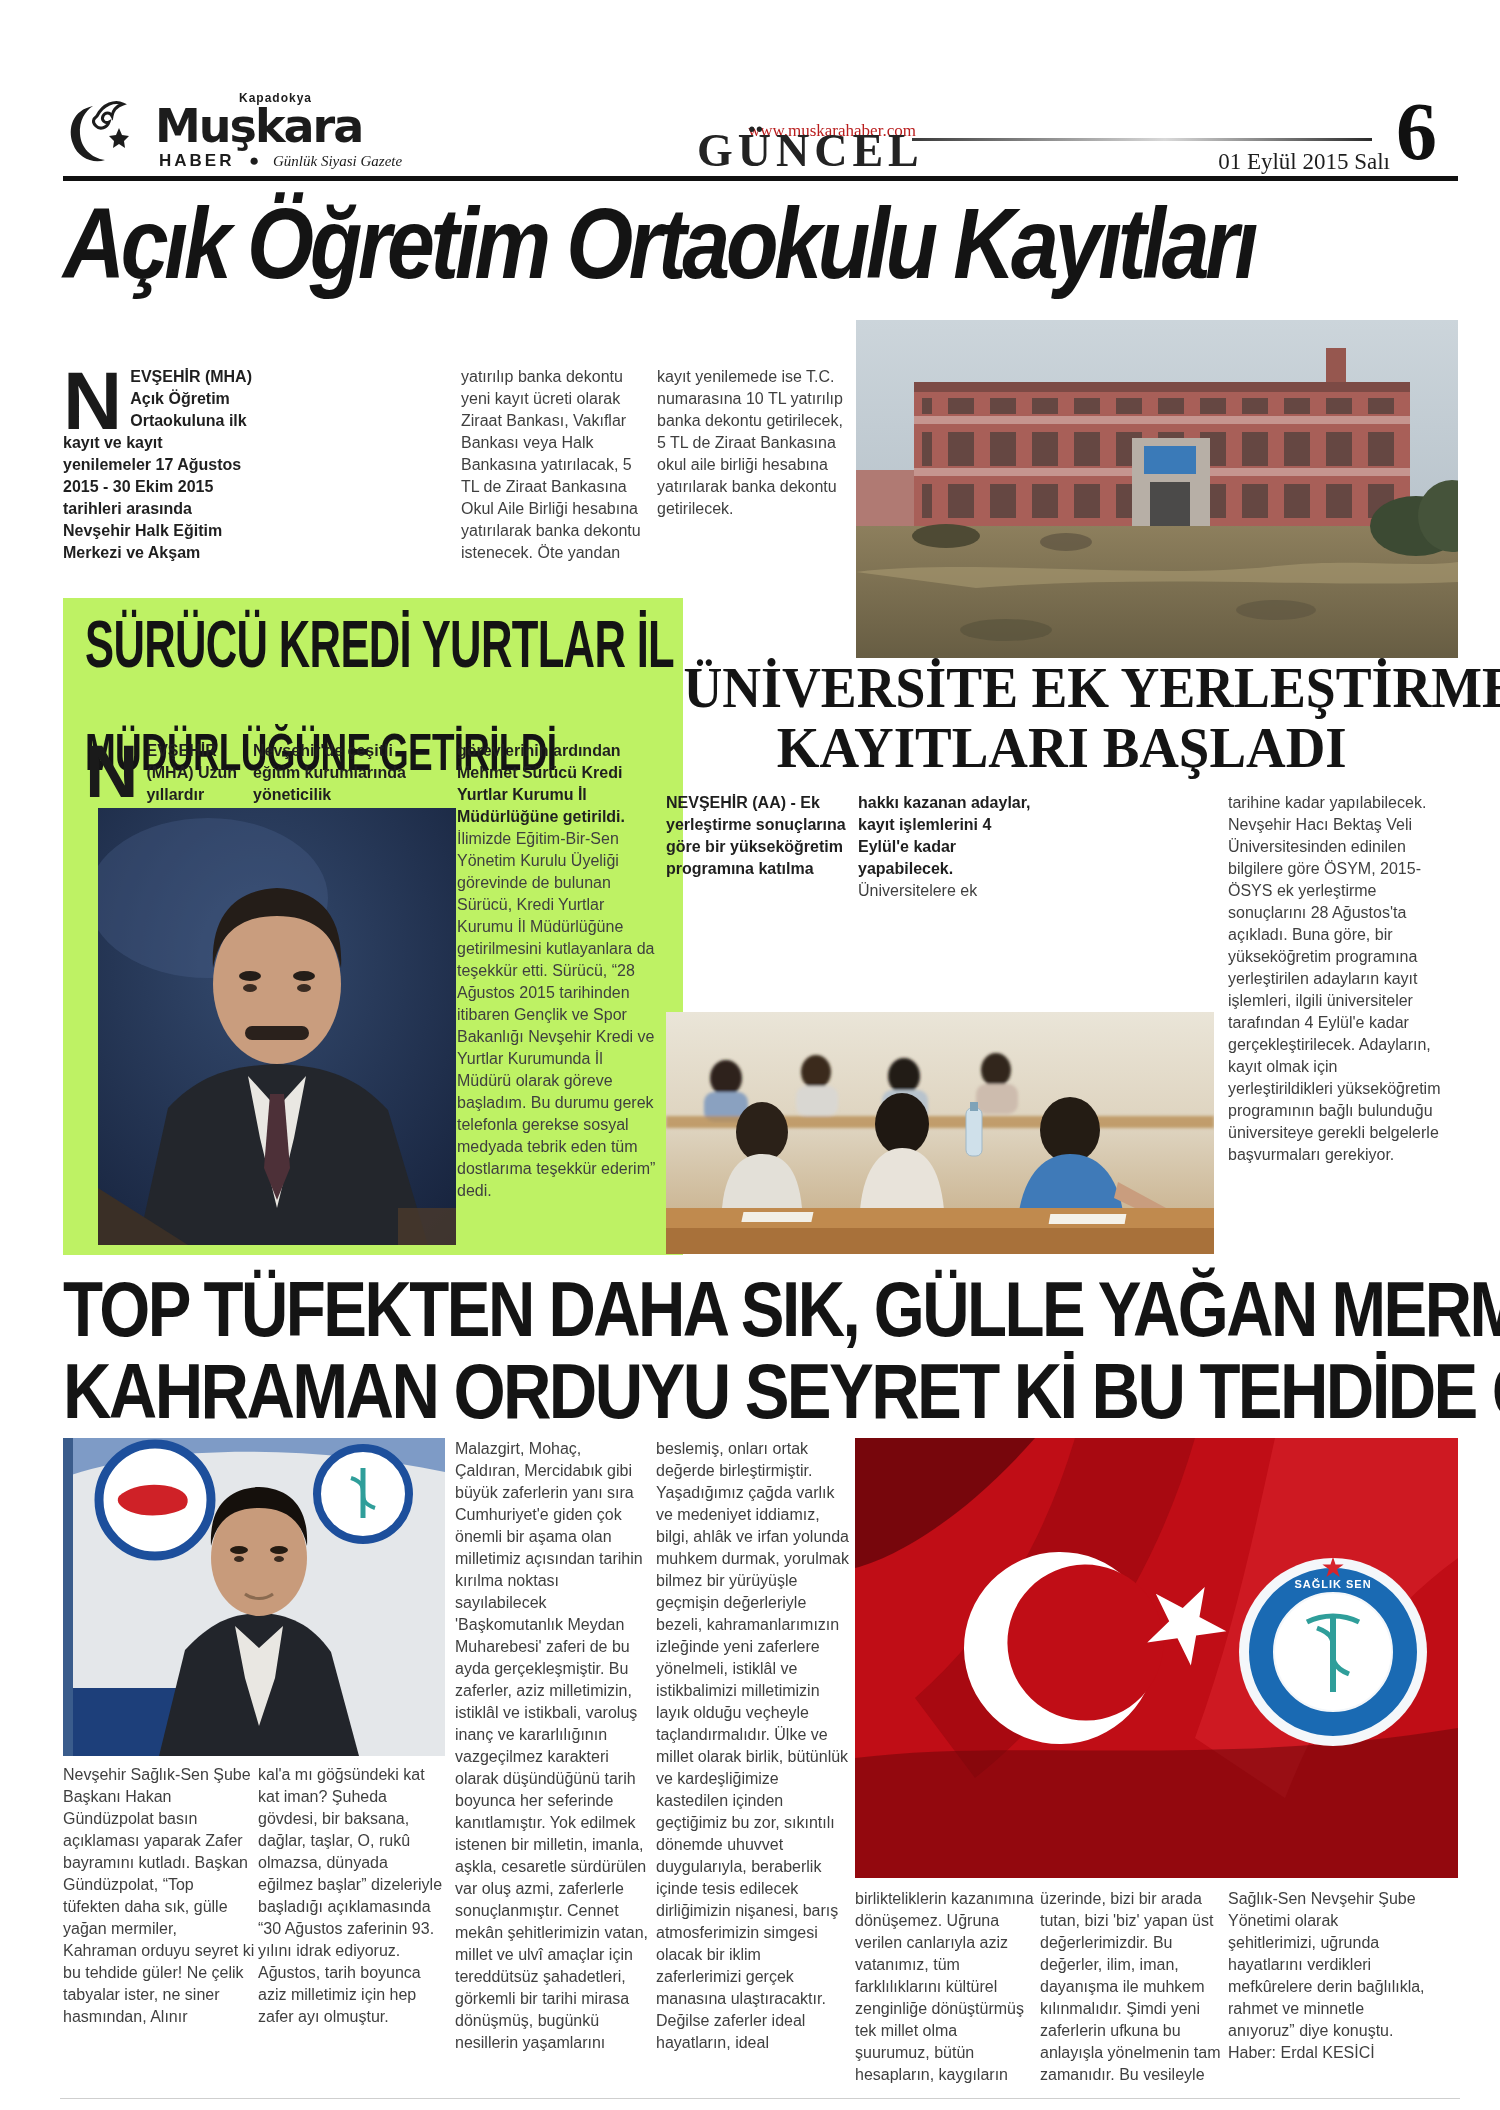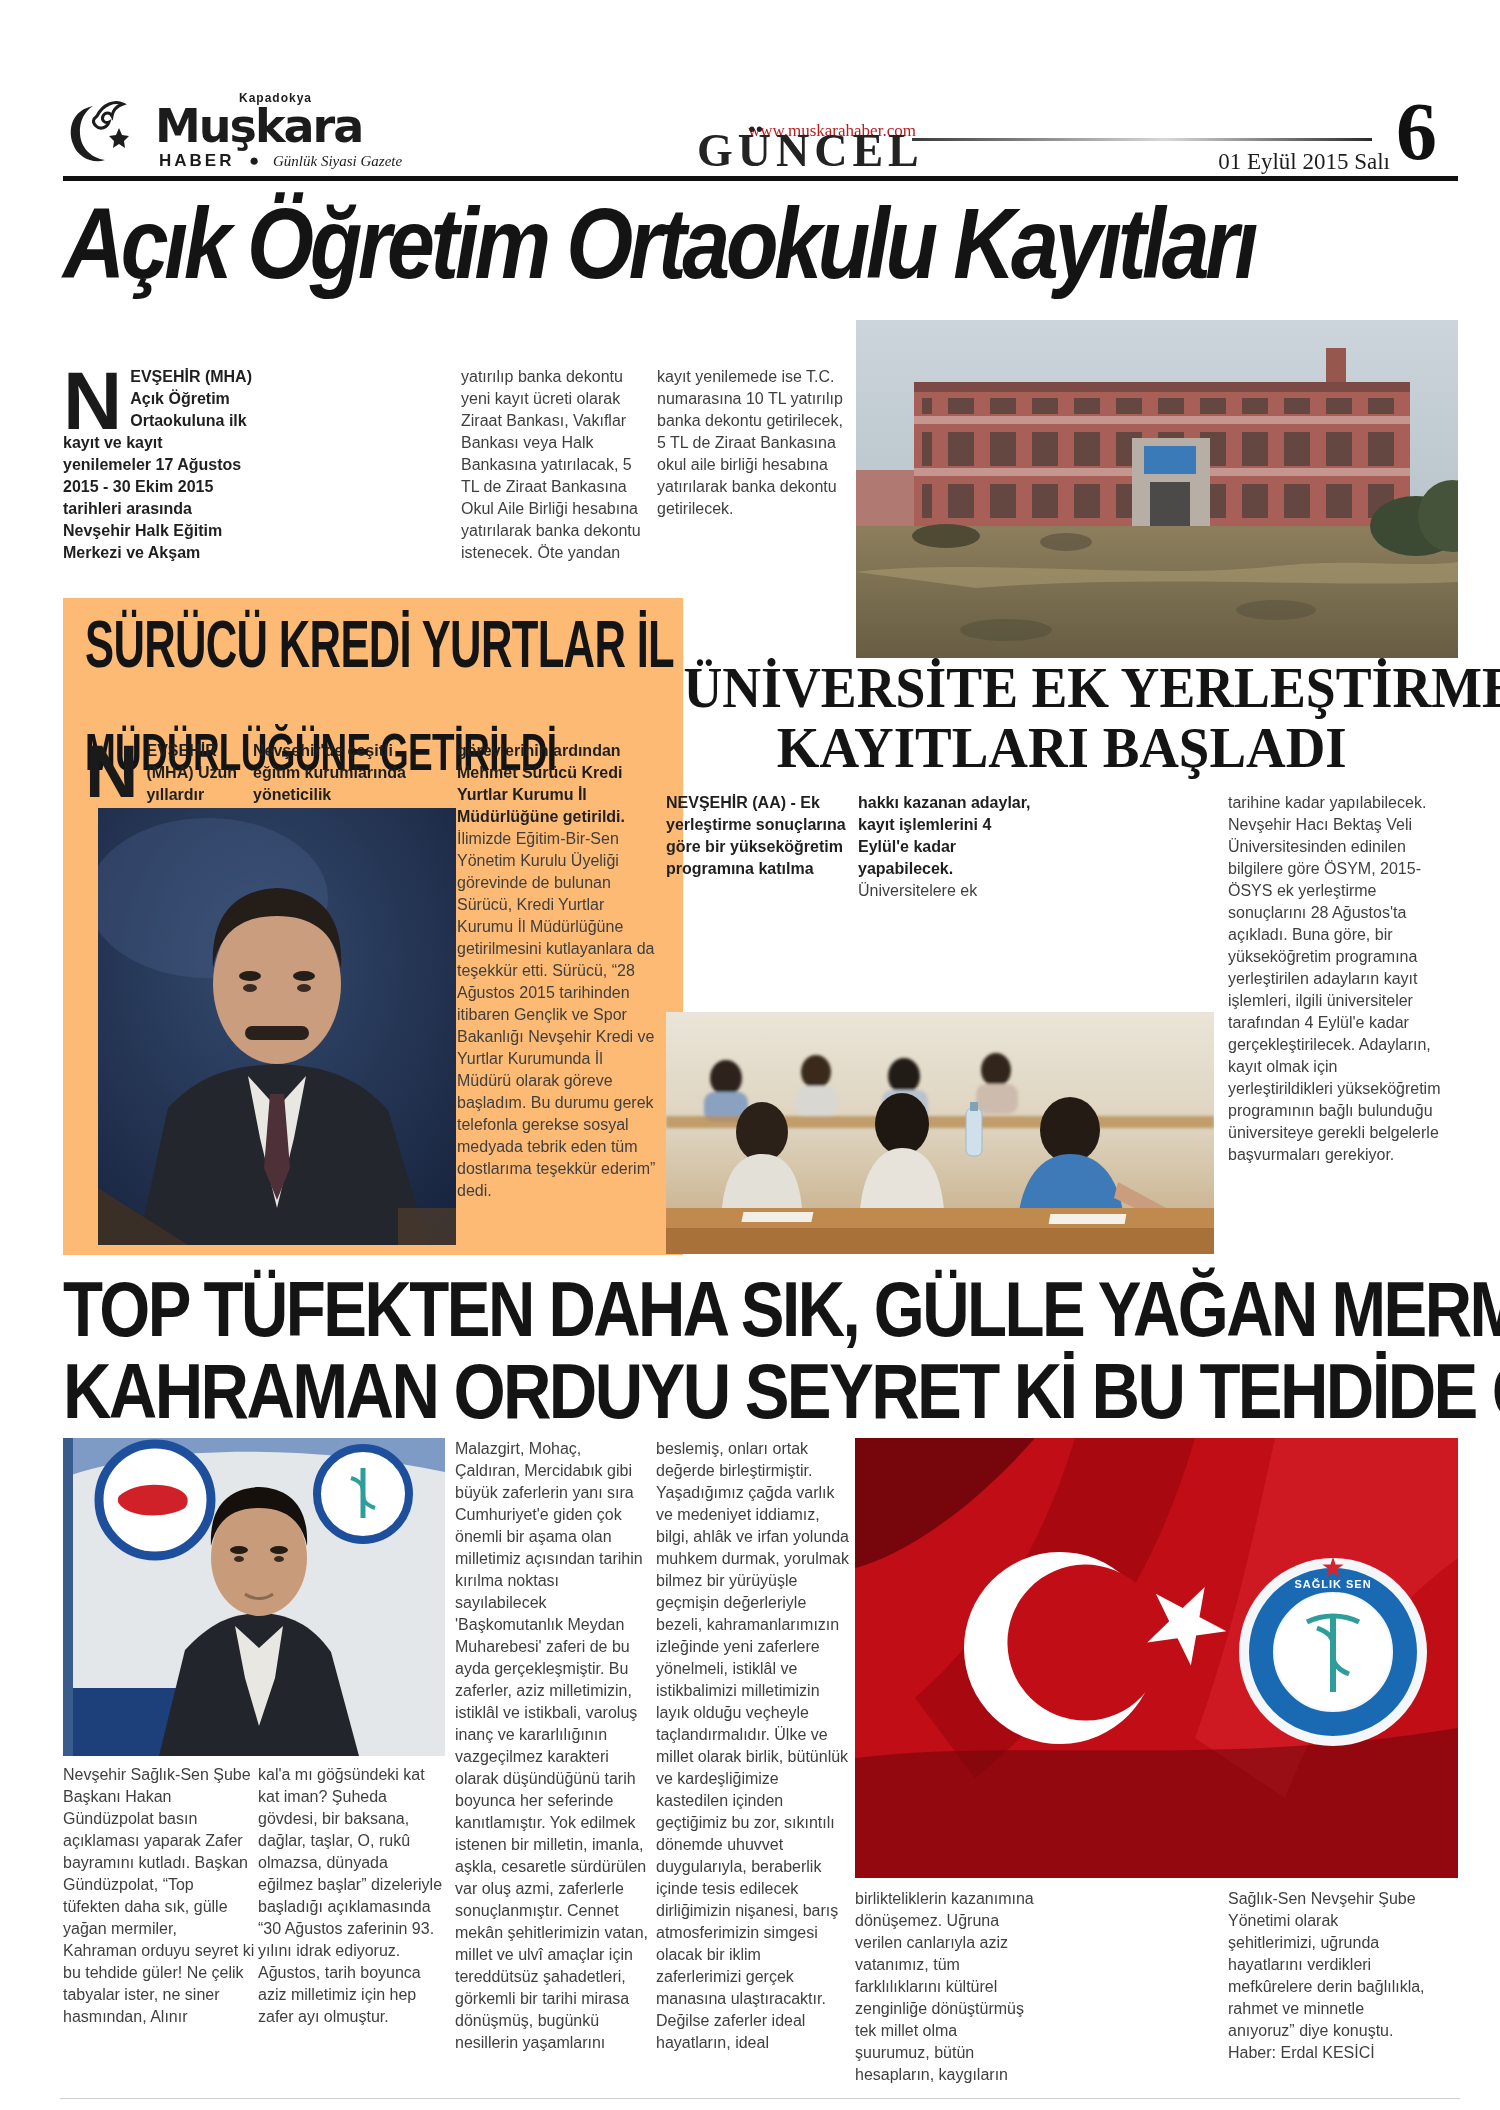--- a/index.html
+++ b/index.html
@@ -21,21 +21,21 @@
   .hl{font-family:"Liberation Sans", sans-serif;font-weight:bold;color:#141414;white-space:nowrap;
       display:inline-block;transform-origin:left top;}
   .hl-i{font-style:italic;}
   .hl-serif{font-family:"Liberation Serif", serif;}
   
   .col{font:16px/22px "Liberation Sans", sans-serif;color:#3f3f3f;text-align:left;}
   .col .lead{font-weight:bold;color:#1f1f1f;}
   .col .lead::after{content:" ";}
   .col b{color:#1f1f1f;}
   .dropcap{float:left;font:bold 82px/62px "Liberation Sans", sans-serif;color:#1a1a1a;margin:4px 8px 0 0;}
-  .graybox{background:#fdba74;}
+  .graybox{background:#bef264;}
   .photo{overflow:hidden;text-decoration:underline;}
   .photo svg{display:block;}
   .ring-text{font:bold 11px "Liberation Sans", sans-serif;fill:#ffffff;letter-spacing:1px;}
   .hairline{background:#cfcfcf;}
 </style>
 </head>
 <body>
 
 <div class="page">
 
@@ -279,18 +279,21 @@
   <div class="abs col" style="left:63px;top:1764px;width:192px;height:288px;">
     <span>Nevşehir Sağlık-Sen Şube Başkanı Hakan Gündüzpolat basın açıklaması yaparak Zafer bayramını kutladı. Başkan Gündüzpolat, “Top tüfekten daha sık, gülle yağan mermiler, Kahraman orduyu seyret ki bu tehdide güler! Ne çelik tabyalar ister, ne siner hasmından, Alınır</span>
   </div>
   <div class="abs col" style="left:258px;top:1764px;width:188px;height:288px;">
     <span>kal'a mı göğsündeki kat kat iman? Şuheda gövdesi, bir baksana, dağlar, taşlar, O, rukû olmazsa, dünyada eğilmez başlar” dizeleriyle başladığı açıklamasında “30 Ağustos zaferinin 93. yılını idrak ediyoruz. Ağustos, tarih boyunca aziz milletimiz için hep zafer ayı olmuştur.</span>
   </div>
 
   <div class="abs col" style="left:855px;top:1888px;width:180px;height:212px;">
     <span>birlikteliklerin kazanımına dönüşemez. Uğruna verilen canlarıyla aziz vatanımız, tüm farklılıklarını kültürel zenginliğe dönüştürmüş tek millet olma şuurumuz, bütün hesapların, kaygıların</span>
   </div>
+  <div class="abs col" style="left:1040px;top:1888px;width:182px;height:212px;">
+    <span>üzerinde, bizi bir arada tutan, bizi 'biz' yapan üst değerlerimizdir. Bu değerler, ilim, iman, dayanışma ile muhkem kılınmalıdır. Şimdi yeni zaferlerin ufkuna bu anlayışla yönelmenin tam zamanıdır. Bu vesileyle</span>
+  </div>
   <div class="abs col" style="left:1228px;top:1888px;width:200px;height:212px;">
     <span>Sağlık-Sen Nevşehir Şube Yönetimi olarak şehitlerimizi, uğrunda hayatlarını verdikleri mefkûrelere derin bağlılıkla, rahmet ve minnetle anıyoruz” diye konuştu. Haber: Erdal KESİCİ</span>
   </div>
 
   <div class="abs hairline" style="left:60px;top:2098px;width:1400px;height:1px;"></div>
 </div>
 
 </body></html>

